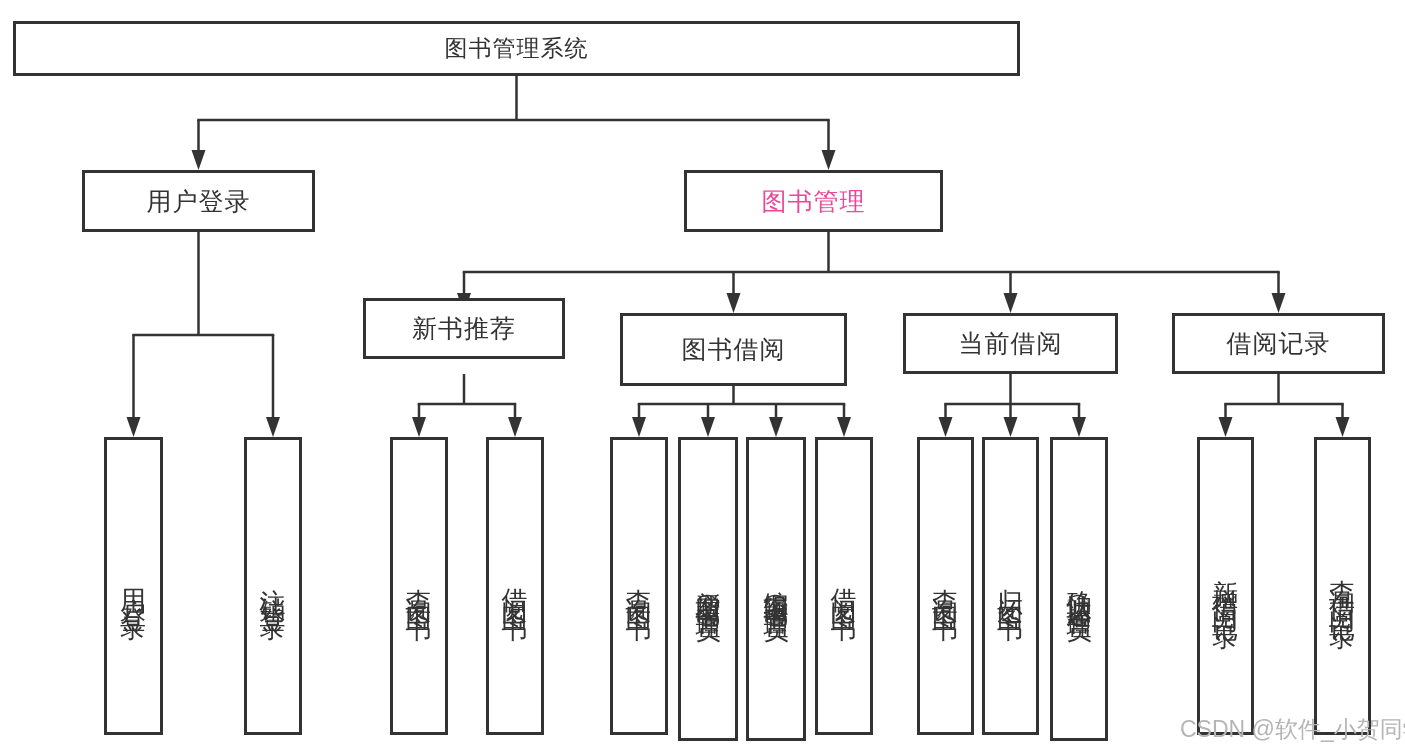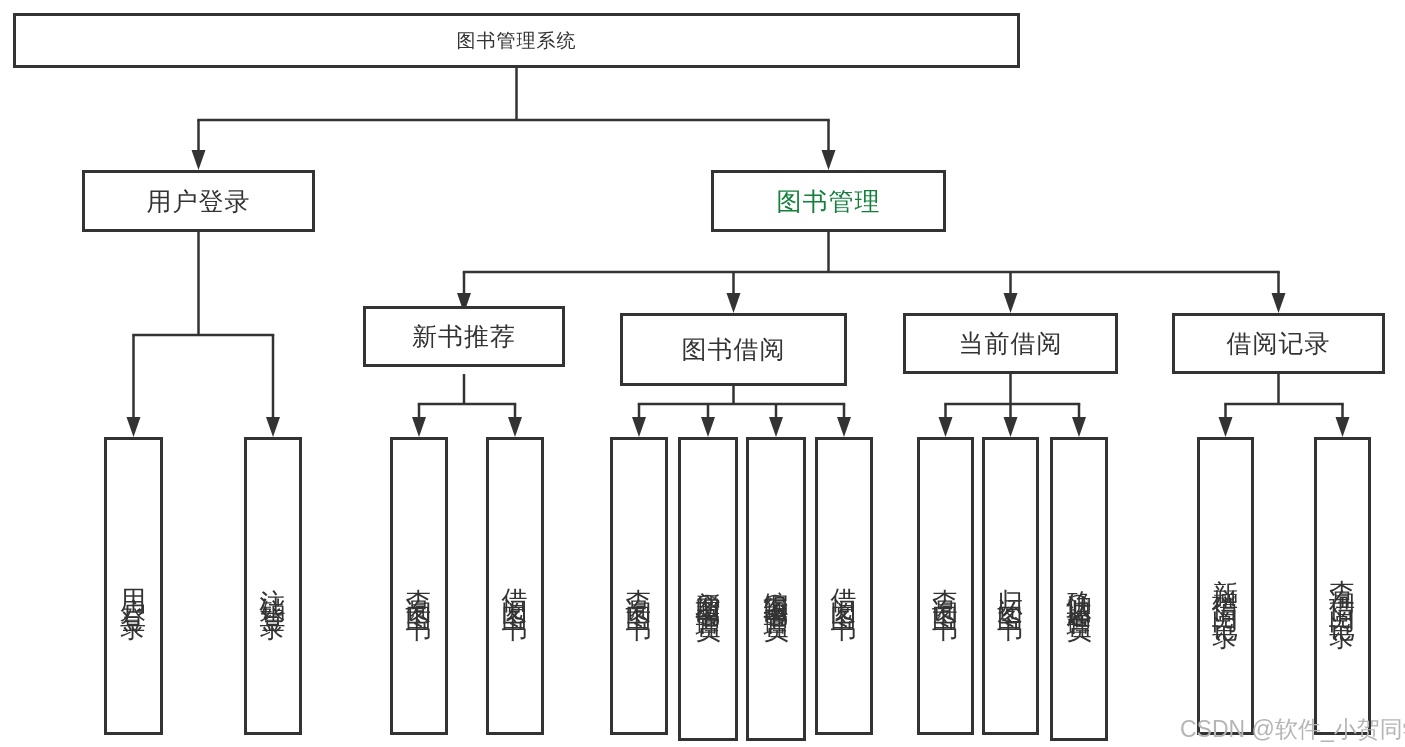--- a/index.html
+++ b/index.html
@@ -20,21 +20,21 @@
     position: absolute;
     background: #ffffff;
     border: 3px solid #333333;
     box-sizing: border-box;
     display: flex;
     align-items: center;
     justify-content: center;
     color: #333333;
   }
   .node-h { font-size: 25px; letter-spacing: 1px; }
-  .node-h.root { font-size: 19px; }
+  .node-h.root { font-size: 23px; margin-top: 8px; }
   .node-v .vlabel {
     writing-mode: vertical-rl;
     text-orientation: mixed;
     font-size: 26px;
     letter-spacing: 9px;
     line-height: 1;
     white-space: nowrap;
   }
   .node-v.long .vlabel {
     font-size: 25px;
@@ -110,24 +110,24 @@
       <line x1="1342.5" y1="404" x2="1342.5" y2="423" class="conn-line" style="stroke: rgb(51, 51, 51);"></line>
       <polygon points="1335.5,417 1349.5,417 1342.5,437" class="conn-arrow" style="fill: rgb(51, 51, 51);"></polygon>
     </svg>
   <div id="nodes-layer">
       <div class="node node-h root" style="left: 13px; top: 13px; width: 1007px; height: 55px; border-color: rgb(51, 51, 51); color: rgb(51, 51, 51); background: rgb(255, 255, 255);">
         <span class="hlabel">图书管理系统</span>
       </div>
       <div class="node node-h" style="left: 82px; top: 170px; width: 233px; height: 62px; border-color: rgb(51, 51, 51); color: rgb(51, 51, 51); background: rgb(255, 255, 255);">
         <span class="hlabel">用户登录</span>
       </div>
-      <div class="node node-h" style="left: 711px; top: 170px; width: 235px; height: 62px; border-color: rgb(51, 51, 51); color: #15803d; background: rgb(255, 255, 255);">
+      <div class="node node-h" style="left: 684px; top: 170px; width: 259px; height: 62px; border-color: rgb(51, 51, 51); color: #ec4899; background: rgb(255, 255, 255);">
         <span class="hlabel">图书管理</span>
       </div>
-      <div class="node node-h" style="left: 363px; top: 306px; width: 202px; height: 61px; border-color: rgb(51, 51, 51); color: rgb(51, 51, 51); background: rgb(255, 255, 255);">
+      <div class="node node-h" style="left: 363px; top: 298px; width: 202px; height: 61px; border-color: rgb(51, 51, 51); color: rgb(51, 51, 51); background: rgb(255, 255, 255);">
         <span class="hlabel">新书推荐</span>
       </div>
       <div class="node node-h" style="left: 620px; top: 313px; width: 227px; height: 73px; border-color: rgb(51, 51, 51); color: rgb(51, 51, 51); background: rgb(255, 255, 255);">
         <span class="hlabel">图书借阅</span>
       </div>
       <div class="node node-h" style="left: 903px; top: 313px; width: 215px; height: 61px; border-color: rgb(51, 51, 51); color: rgb(51, 51, 51); background: rgb(255, 255, 255); text-align: right;">
         <span class="hlabel">当前借阅</span>
       </div>
       <div class="node node-h" style="left: 1172px; top: 313px; width: 213px; height: 61px; border-color: rgb(51, 51, 51); color: rgb(51, 51, 51); background: rgb(255, 255, 255);">
         <span class="hlabel">借阅记录</span>

